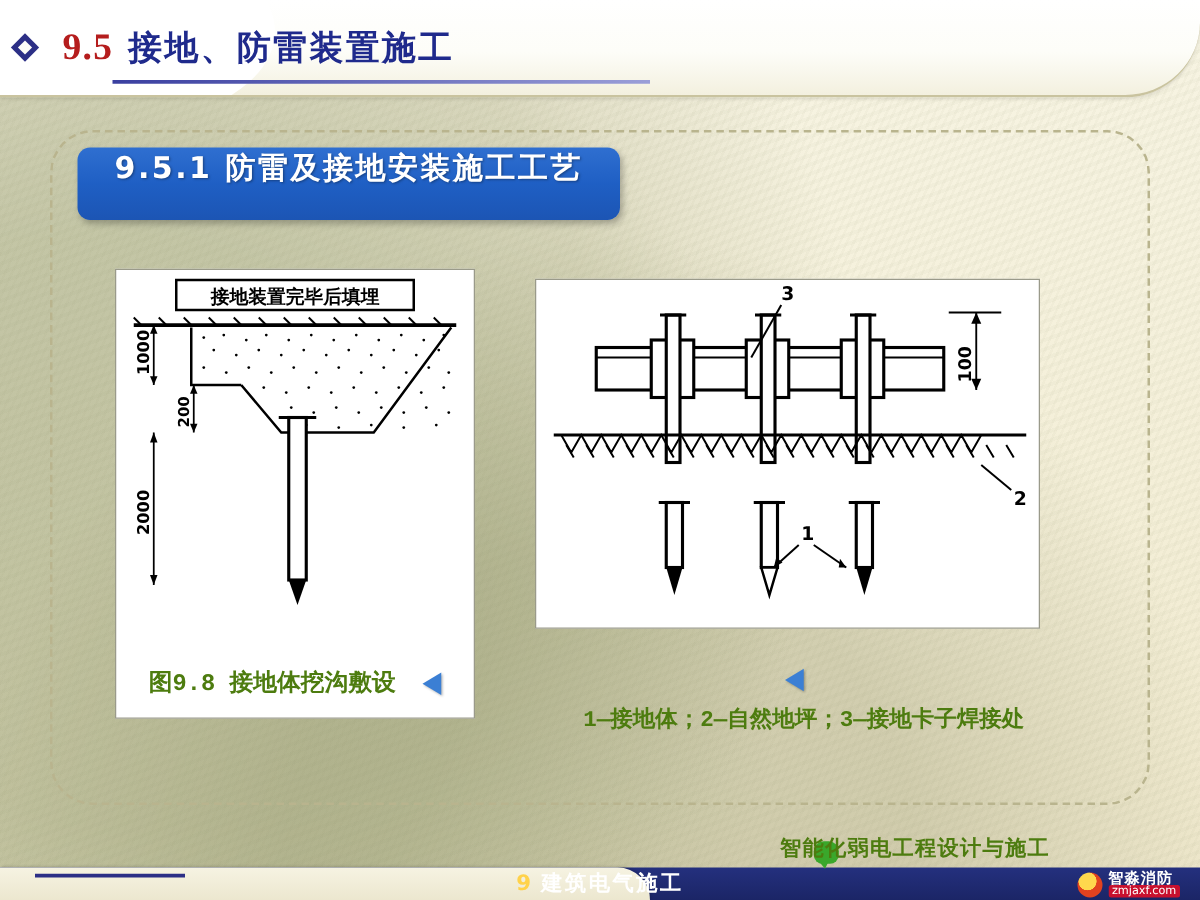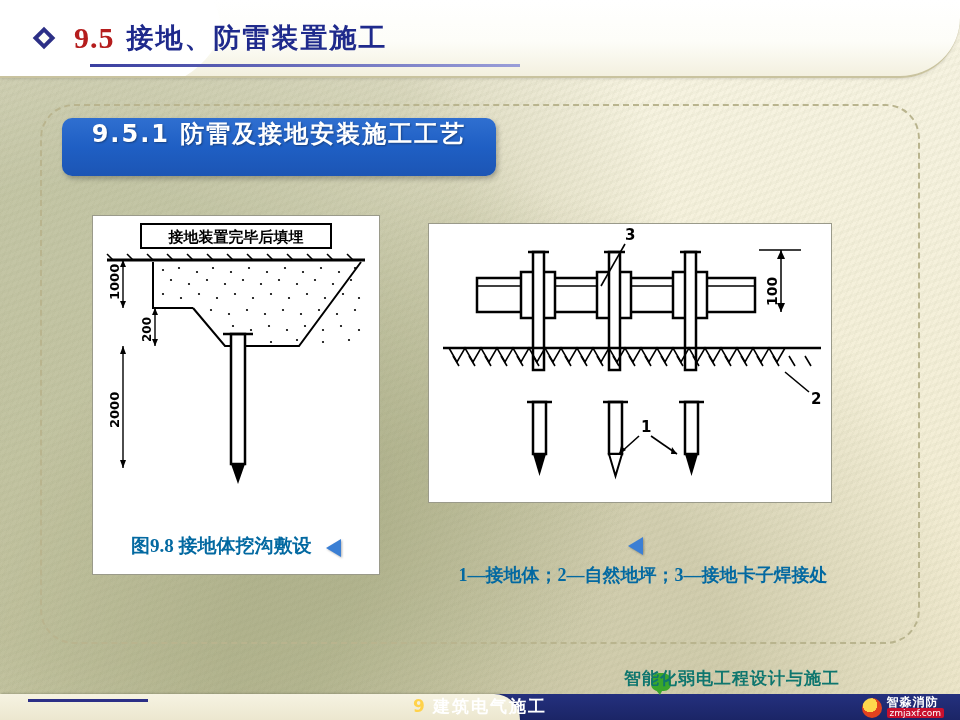--- a/index.html
+++ b/index.html
@@ -32,21 +32,21 @@
     background:linear-gradient(180deg,#ffffff 0%,#fdfdf8 55%,#f3f0df 100%);
     border-bottom:2px solid #c9c39f;
     border-bottom-right-radius:60px;
     box-shadow:0 1px 3px rgba(0,0,0,0.12);
     overflow:hidden;
   }
   .header-band:before{
     content:""; position:absolute; left:-40px; top:-50px; width:260px; height:150px;
     background:#fff; border-radius:50%;
   }
-  .header-inner{ position:relative; display:flex; align-items:center; height:100%; padding-left:36px; }
+  .header-inner{ position:relative; display:flex; align-items:center; height:100%; padding-left:12px; }
   .diamond {
     width:16px; height:16px; background:#2c2f86; transform:rotate(45deg);
     margin-right:22px; position:relative;
   }
   .diamond:after{
     content:""; position:absolute; inset:4px; background:#fdfdf8;
   }
   .sec-num {
     color:#b51d1d; font-weight:bold; font-size:30px; letter-spacing:1px;
     font-family:"Liberation Serif", serif;
@@ -89,21 +89,21 @@
     position:absolute; left:92px; top:0; width:288px; height:360px;
     background:#ffffff; border:1px solid #9a9a8a;
   }
   .fig-right{
     position:absolute; left:428px; top:8px; width:404px; height:280px;
     background:#ffffff; border:1px solid #9a9a8a;
   }
 
   .cap{
     position:absolute; text-align:center;
-    font-family:Liberation Serif, serif; color:#0369a1;
+    font-family:Liberation Mono, monospace; color:#4d7c0f;
   }
   .cap-left{ left:92px; top:318px; width:288px; font-size:19px; font-weight:bold; }
   .cap-right{ left:428px; top:318px; width:404px; font-size:19px; font-weight:bold; }
   .cap-right2{ left:408px; top:348px; width:470px; font-size:18px; font-weight:bold; }
 
   .navtri{
     display:inline-block; width:0;height:0;
     border-top:9px solid transparent; border-bottom:9px solid transparent;
     border-right:15px solid #3b7fd4;
     vertical-align:middle; margin-left:10px;
@@ -124,21 +124,21 @@
     background:linear-gradient(180deg,#f6f3e2,#ece7cf);
     border-top-right-radius:26px;
     box-shadow:1px -1px 2px rgba(0,0,0,0.15);
   }
   .footer-line{
     position:absolute; left:28px; bottom:18px; width:120px; height:3px;
     background:#2c2f86;
   }
   .footer-brand{
     position:absolute; right:120px; bottom:30px;
-    font-family:"DejaVu Sans", sans-serif; font-size:17px; font-weight:bold; color:#0f766e;
+    font-family:"DejaVu Sans", sans-serif; font-size:17px; font-weight:bold; color:#4d7c0f;
     letter-spacing:1px; white-space:nowrap;
   }
   .wechat-ico{
     position:absolute; right:289px; bottom:29px; width:20px; height:18px;
     background:#3aa72b; border-radius:8px 8px 7px 7px;
   }
   .wechat-ico:after{
     content:""; position:absolute; left:4px; bottom:-4px;
     border-left:5px solid transparent; border-right:3px solid transparent;
     border-top:6px solid #3aa72b;

